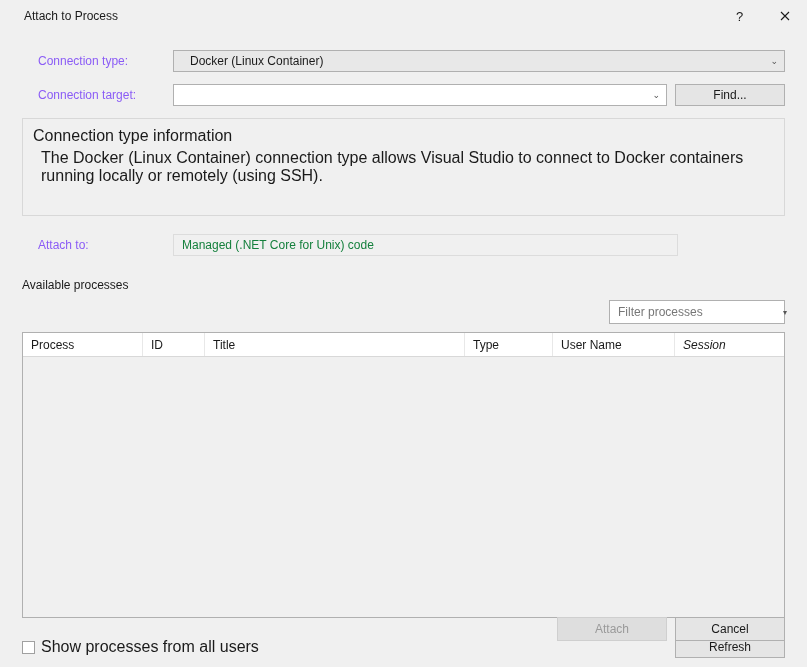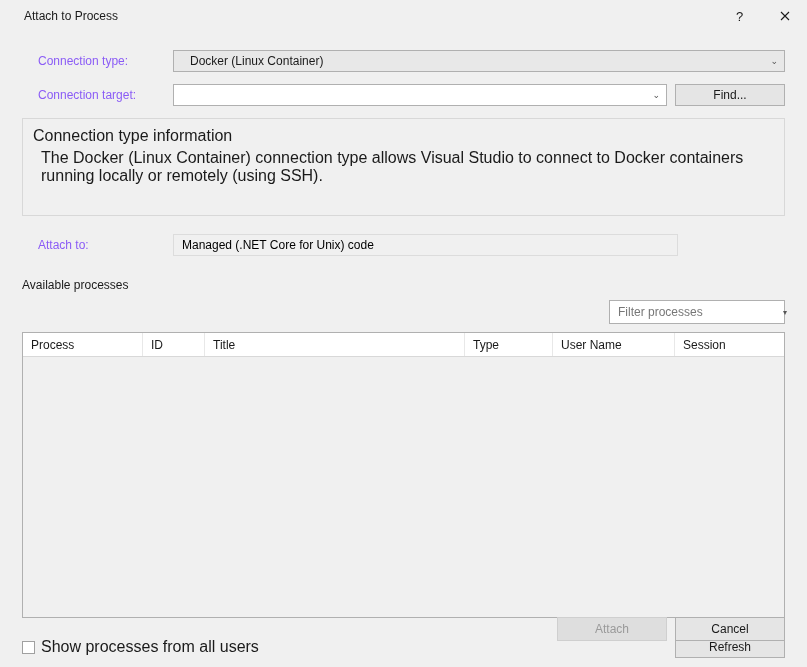--- a/index.html
+++ b/index.html
@@ -92,21 +92,21 @@
       margin-bottom: 18px;
       font-size: 16px;
     }
     .info-title { margin-bottom: 4px; }
     .info-text { padding-left: 8px; }
     .readonly-field {
       flex: 0 0 505px;
       height: 22px;
       border: 1px solid #dcdcdc;
       background: #f0f0f0;
-      color: #000000;
+      color: #15803d;
       display: flex;
       align-items: center;
       padding: 0 8px;
       font-size: 12px;
     }
     .section-label { font-size: 12px; margin-bottom: 8px; margin-top: 22px; }
     .filter-row {
       display: flex;
       justify-content: flex-end;
       margin-bottom: 8px;
@@ -140,21 +140,21 @@
     }
     .process-header {
       display: flex;
       background: #fff;
       border-bottom: 1px solid #d8d8d8;
       height: 24px;
       align-items: center;
       font-size: 12px;
     }
     .col { padding: 0 8px; border-right: 1px solid #e8e8e8; height:100%; display:flex; align-items:center;}
-    .col:last-child { border-right: none; }
+    .col:last-child { border-right: none; font-style: italic; }
     .col-process { width: 120px; }
     .col-id { width: 62px; }
     .col-title { width: 260px; }
     .col-type { width: 88px; }
     .col-user { width: 122px; }
     .col-session { flex: 1; }
     .below-table {
       display: flex;
       justify-content: space-between;
       align-items: center;

